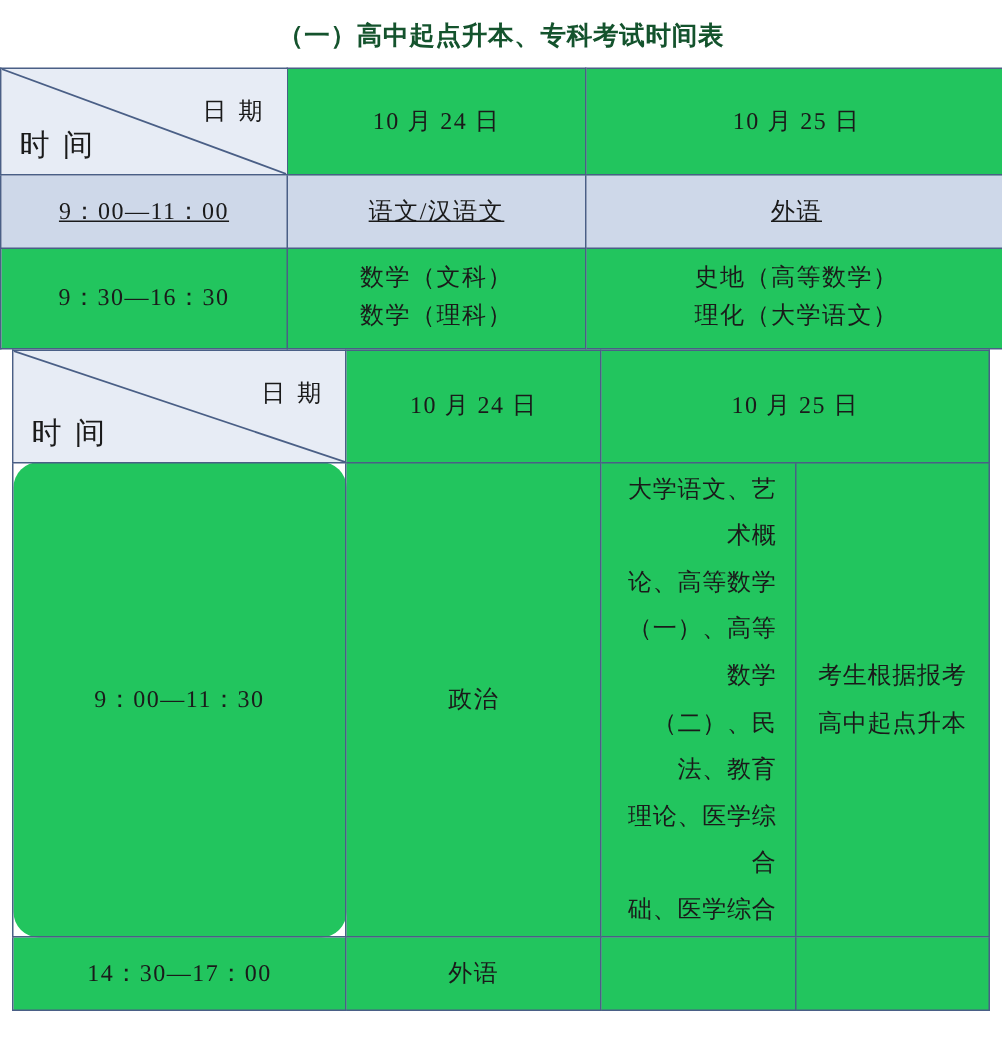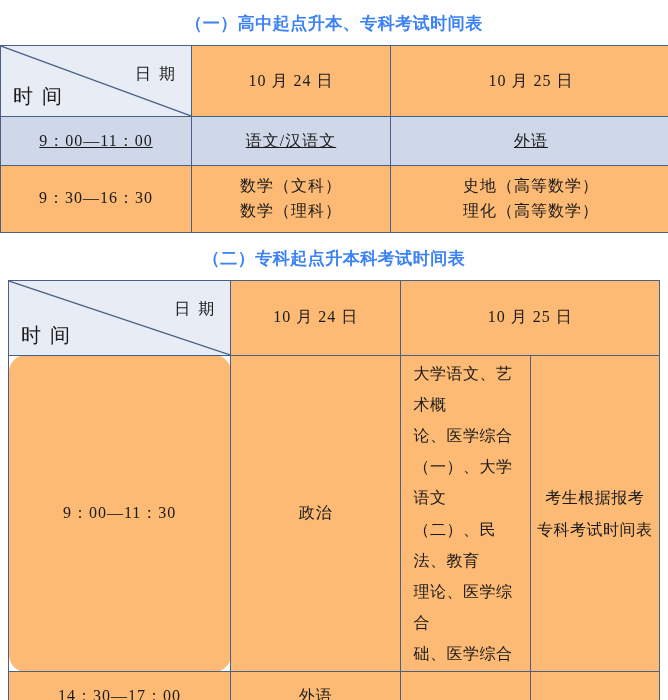--- a/index.html
+++ b/index.html
@@ -19,39 +19,39 @@
     height: 700px;
     position: relative;
     box-sizing: border-box;
   }
   .section-title {
     text-align: center;
     font-family: "Liberation Sans", "DejaVu Sans", sans-serif;
     font-weight: bold;
     font-size: 17px;
     letter-spacing: 0.5px;
-    color: #3b82f6;
+    color: #14532d;
   }
   #title-1 { margin-top: 12px; margin-bottom: 10px; }
   #title-2 { margin-top: 14px; margin-bottom: 10px; }
 
   table.sched {
     border-collapse: collapse;
     margin: 0 auto;
     table-layout: fixed;
   }
   table.sched td {
     border: 1px solid #4a5f86;
     text-align: center;
     vertical-align: middle;
     font-size: 16px;
     font-family: "Liberation Serif", "DejaVu Serif", serif;
     letter-spacing: 1px;
     padding: 2px 4px;
-    background: #fdba74;
+    background: #22c55e;
   }
   
   #table-1 { width: 652px; }
   #table-1 .c0 { width: 190px; }
   #table-1 .c1 { width: 190px; }
   #table-1 .c2 { width: 272px; }
 
   .corner-cell {
     position: relative;
     height: 70px;
@@ -88,21 +88,21 @@
   #table-2 .d0 { width: 170px; }
   #table-2 .d1 { width: 122px; }
   #table-2 .d2 { width: 190px; }
   #table-2 .d3 { width: 170px; margin-top: 14px; }
 
   #table-2 .corner-cell { height: 74px; }
   .tall-cell { height: 248px; border-radius: 17px; }
   .subject-block {
     font-size: 16px;
     line-height: 1.95;
-    text-align: left;
+    text-align: right;
     padding: 0 8px;
     letter-spacing: 0.5px;
   }
   .center-note {
     font-size: 16px;
     line-height: 1.95;
     letter-spacing: 0.5px;
   }
   .bottom-row td { height: 44px; }
 </style>
@@ -134,27 +134,26 @@
         <td>外语</td>
       </tr>
       <tr>
         <td>9：30—16：30</td>
         <td class="two-line">
           <div>数学（文科）</div>
           <div>数学（理科）</div>
         </td>
         <td class="two-line">
           <div>史地（高等数学）</div>
-          <div>理化（高等数学）</div>
+          <div>理化（大学语文）</div>
         </td>
       </tr>
     </tbody>
   </table>
 
-  <div class="section-title" id="title-2">（二）专科起点升本科考试时间表</div>
 
   <table class="sched" id="table-2">
     <tbody>
       <tr>
         <td class="d0 corner-cell">
           <span class="diag">
             <svg viewBox="0 0 170 74" preserveAspectRatio="none">
               <line x1="0" y1="0" x2="170" y2="74" stroke="#4a5f86" stroke-width="1.2"></line>
             </svg>
           </span>
@@ -163,31 +162,31 @@
         </td>
         <td class="d1">10 月 24 日</td>
         <td class="d2" colspan="2">10 月 25 日</td>
       </tr>
       <tr>
         <td class="tall-cell">9：00—11：30</td>
         <td>政治</td>
         <td class="d2">
           <div class="subject-block">
             <div>大学语文、艺术概</div>
-            <div>论、医学综合</div>
-            <div>（一）、大学语文</div>
+            <div>论、高等数学</div>
+            <div>（一）、高等数学</div>
             <div>（二）、民法、教育</div>
             <div>理论、医学综合</div>
             <div>础、医学综合</div>
           </div>
         </td>
         <td class="d3">
           <div class="center-note">
             <div>考生根据报考</div>
-            <div>专科考试时间表</div>
+            <div>高中起点升本</div>
           </div>
         </td>
       </tr>
       <tr class="bottom-row">
         <td>14：30—17：00</td>
         <td>外语</td>
         <td></td>
         <td></td>
       </tr>
     </tbody>

